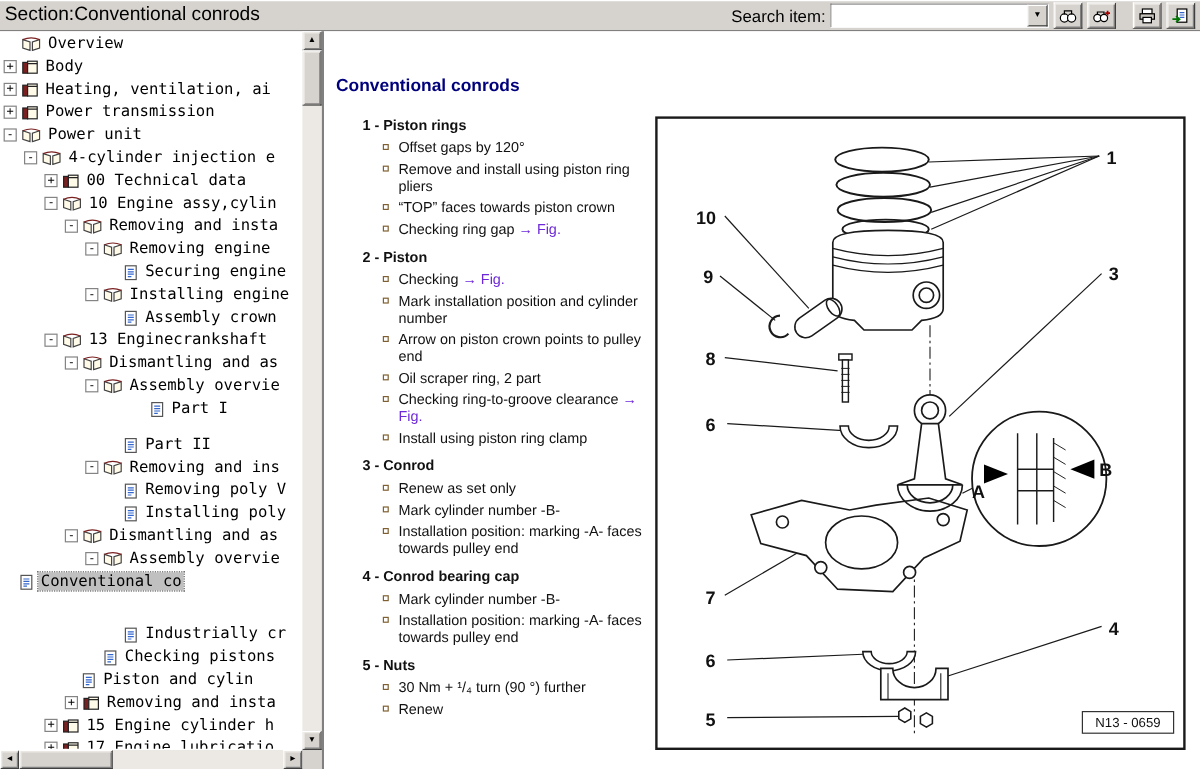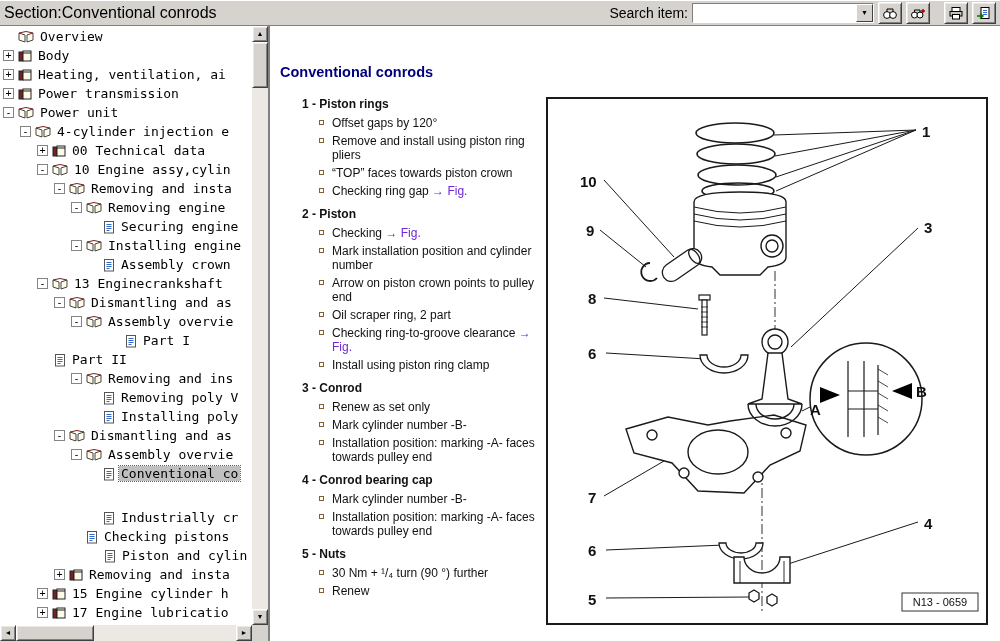--- a/index.html
+++ b/index.html
@@ -306,21 +306,21 @@
             <svg width="12" height="14">
               <rect x="1.5" y="1.5" width="9" height="11.5" fill="#fff" stroke="#555"></rect>
               <line x1="3.5" y1="4.5" x2="8.5" y2="4.5" stroke="#36c"></line>
               <line x1="3.5" y1="6.5" x2="8.5" y2="6.5" stroke="#36c"></line>
               <line x1="3.5" y1="8.5" x2="8.5" y2="8.5" stroke="#36c"></line>
               <line x1="3.5" y1="10.5" x2="6.5" y2="10.5" stroke="#36c"></line>
             </svg>
           </span>
           <span class="tlabel">Part I</span>
         </div>
-        <div class="tree-row" style="padding-left: 38px;">
+        <div class="tree-row" style="padding-left: 87px; margin-top: 11px;">
           <span class="exp-spacer"></span>
           <span class="ticon">
             <svg width="12" height="14">
               <rect x="1.5" y="1.5" width="9" height="11.5" fill="#fff" stroke="#555"></rect>
               <line x1="3.5" y1="4.5" x2="8.5" y2="4.5" stroke="#36c"></line>
               <line x1="3.5" y1="6.5" x2="8.5" y2="6.5" stroke="#36c"></line>
               <line x1="3.5" y1="8.5" x2="8.5" y2="8.5" stroke="#36c"></line>
               <line x1="3.5" y1="10.5" x2="6.5" y2="10.5" stroke="#36c"></line>
             </svg>
           </span>
@@ -378,21 +378,21 @@
           <span class="expander">-</span>
           <span class="ticon">
             <svg width="16" height="13">
               <path d="M1 3 L7 5 L7 12 L1 10 Z" fill="#fffbe8" stroke="#444"></path>
               <path d="M15 3 L9 5 L9 12 L15 10 Z" fill="#fffbe8" stroke="#444"></path>
               <path d="M1 3 Q8 0 15 3" fill="none" stroke="#7a2020"></path>
             </svg>
           </span>
           <span class="tlabel">Assembly overvie</span>
         </div>
-        <div class="tree-row" style="padding-left: 87px;">
+        <div class="tree-row" style="">
           <span class="exp-spacer"></span>
           <span class="ticon">
             <svg width="12" height="14">
               <rect x="1.5" y="1.5" width="9" height="11.5" fill="#fff" stroke="#555"></rect>
               <line x1="3.5" y1="4.5" x2="8.5" y2="4.5" stroke="#36c"></line>
               <line x1="3.5" y1="6.5" x2="8.5" y2="6.5" stroke="#36c"></line>
               <line x1="3.5" y1="8.5" x2="8.5" y2="8.5" stroke="#36c"></line>
               <line x1="3.5" y1="10.5" x2="6.5" y2="10.5" stroke="#36c"></line>
             </svg>
           </span>
@@ -417,21 +417,21 @@
             <svg width="12" height="14">
               <rect x="1.5" y="1.5" width="9" height="11.5" fill="#fff" stroke="#555"></rect>
               <line x1="3.5" y1="4.5" x2="8.5" y2="4.5" stroke="#36c"></line>
               <line x1="3.5" y1="6.5" x2="8.5" y2="6.5" stroke="#36c"></line>
               <line x1="3.5" y1="8.5" x2="8.5" y2="8.5" stroke="#36c"></line>
               <line x1="3.5" y1="10.5" x2="6.5" y2="10.5" stroke="#36c"></line>
             </svg>
           </span>
           <span class="tlabel">Checking pistons</span>
         </div>
-        <div class="tree-row" style="padding-left: 88px;">
+        <div class="tree-row" style="padding-left: 52px;">
           <span class="exp-spacer"></span>
           <span class="ticon">
             <svg width="12" height="14">
               <rect x="1.5" y="1.5" width="9" height="11.5" fill="#fff" stroke="#555"></rect>
               <line x1="3.5" y1="4.5" x2="8.5" y2="4.5" stroke="#36c"></line>
               <line x1="3.5" y1="6.5" x2="8.5" y2="6.5" stroke="#36c"></line>
               <line x1="3.5" y1="8.5" x2="8.5" y2="8.5" stroke="#36c"></line>
               <line x1="3.5" y1="10.5" x2="6.5" y2="10.5" stroke="#36c"></line>
             </svg>
           </span>

